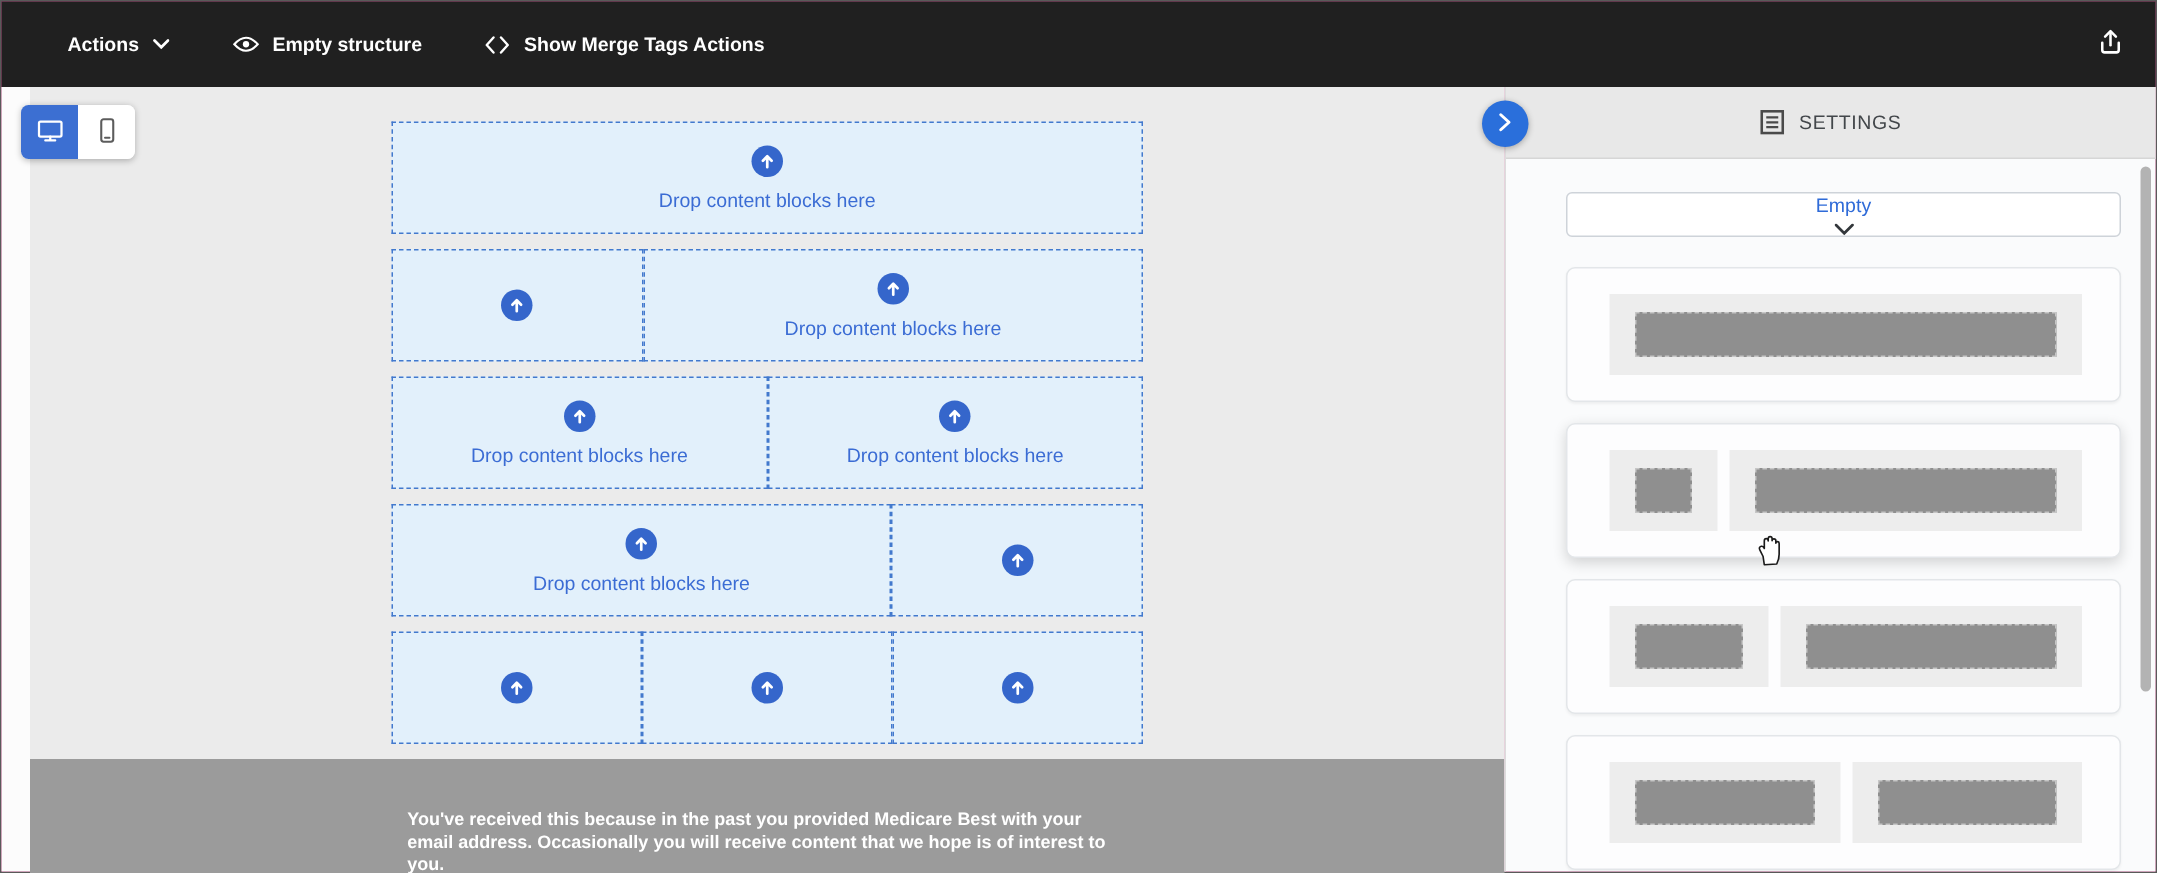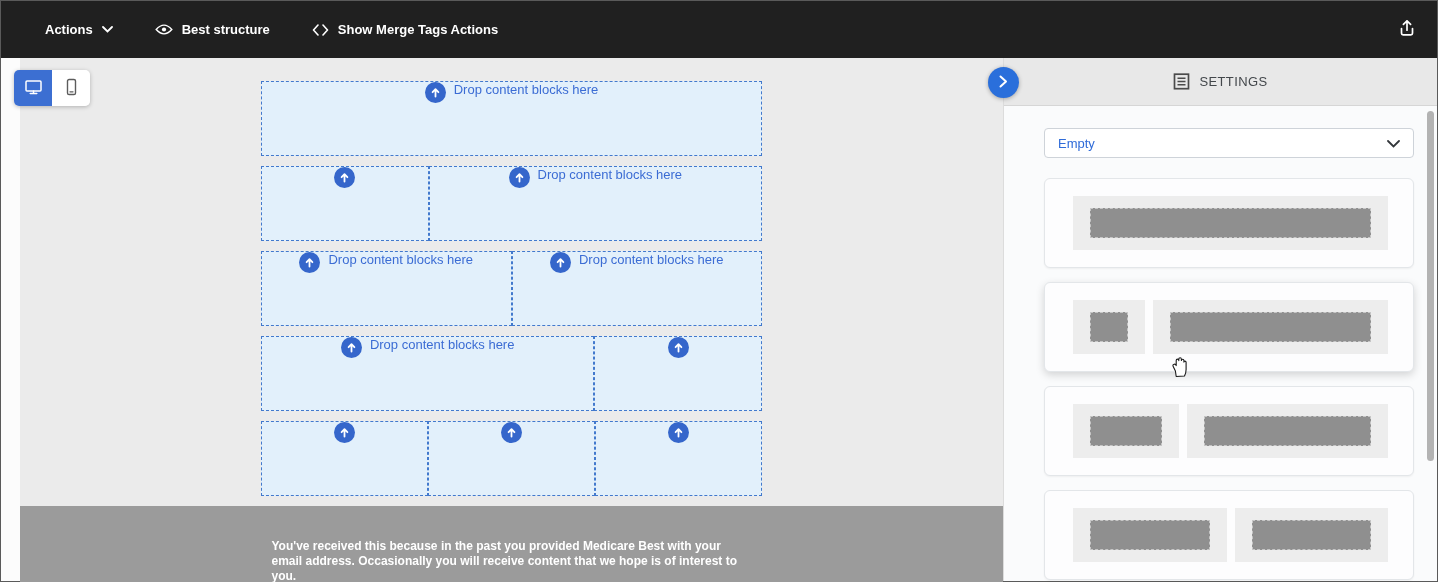--- a/index.html
+++ b/index.html
@@ -21,41 +21,41 @@
   .canvas { width:983px; flex:0 0 auto; background:#ebebeb; position:relative; }
 
   
   .device-toggle { position:absolute; top:12px; left:-6px; display:flex; border-radius:5px; overflow:hidden; box-shadow:0 1px 4px rgba(0,0,0,.25); z-index:5; }
   .device-btn { width:38px; height:36px; border:none; display:flex; align-items:center; justify-content:center; cursor:pointer; background:#fff; }
   .device-btn.active { background:#3c6fd2; }
 
   
   .email-area { width:501px; margin:23px auto 0; }
   .drop-row { display:flex; height:75px; margin-bottom:10px; }
-  .zone { background:#e2f0fb; border:1px dashed #4279cd; display:flex; flex-direction:row; justify-content:center; gap:8px; cursor:pointer; }
+  .zone { background:#e2f0fb; border:1px dashed #4279cd; display:flex; flex-direction:column; align-items:center; justify-content:center; gap:8px; cursor:pointer; }
   .zone.f1 { flex:1; } .zone.f2 { flex:2; }
   .arrow-circle { width:21px; height:21px; border-radius:50%; background:#3566cb; display:flex; align-items:center; justify-content:center; flex:0 0 auto; }
   .zone-label { color:#3b6cd4; font-size:13px; }
 
   
   .footer-band { height:85px; background:#9b9b9b; margin-top:2px; cursor:pointer; }
   .footer-band p { width:480px; margin:0 auto; padding-top:33px; color:#fff; font-size:12px; font-weight:bold; line-height:15px; }
 
   
   .sidebar { flex:1; background:#fafbfc; border-left:1px solid #dcdcdc; position:relative; display:flex; flex-direction:column; min-width:0; }
   .collapse-btn { position:absolute; left:-16px; top:9px; width:31px; height:31px; border-radius:50%; background:#2a6fdb; border:none; display:flex; align-items:center; justify-content:center; cursor:pointer; box-shadow:0 1px 4px rgba(0,0,0,.3); z-index:6; }
 
   .tabs { display:flex; height:48px; flex:0 0 auto; }
   .tab { flex:1; display:flex; align-items:center; justify-content:center; gap:9px; background:#e8e8e8; border-bottom:1px solid #d6d6d6; border-left:1px solid #dadada; color:#43474b; font-size:13px; letter-spacing:.4px; cursor:pointer; }
   .tab:first-child { border-left:none; }
   .tab.active { background:#fbfcfd; border-bottom-color:transparent; }
   .tab svg { display:block; }
 
   .panel { flex:1; position:relative; padding:22px 23px 0 40px; }
-  .dropdown { height:30px; background:#fff; border:1px solid #ced3d9; border-radius:4px; display:flex; align-items:center; justify-content:space-between; padding:0 13px; cursor:pointer; }
+  .dropdown { height:30px; background:#fff; border:1px solid #ced3d9; border-radius:4px; display:flex; align-items:center; justify-content:space-between; padding:0 13px; cursor:pointer;flex-direction:column; }
   .dropdown-value { color:#2f6bd8; font-size:13px; }
 
   .preset-card { margin-top:14px; height:90px; background:#fdfdfe; border:1px solid #e3e6e9; border-radius:6px; box-shadow:0 1px 2px rgba(0,0,0,.05); display:flex; align-items:center; padding:0 25px 0 28px; gap:8px; cursor:grab; }
   .preset-card.first { margin-top:20px; }
   .preset-card.hovered { box-shadow:0 3px 9px rgba(0,0,0,.16); }
   .block { background:#ededed; height:54px; display:flex; align-items:center; }
   .bar { flex:1; height:30px; margin:0 17px; background:#8f8f8f; border:1px dashed #c6c6c6; }
   .b100 { flex:1; }
   .b25 { flex:0 0 23%; } .b75 { flex:1; }
   .b33 { flex:0 0 33.5%; } .b67 { flex:1; }
@@ -78,21 +78,21 @@
           </svg>
       </span>
     </div>
     <div class="topbar-item">
       <span>
         <svg width="18" height="13" viewBox="0 0 18 13">
             <path d="M1.2 6.5Q9 -2.2 16.8 6.5 9 15.2 1.2 6.5Z" stroke="#fff" stroke-width="1.4" fill="none"></path>
             <circle cx="9" cy="6.5" r="2.1" fill="#fff"></circle>
           </svg>
       </span>
-      <span>Best structure</span>
+      <span>Empty structure</span>
     </div>
     <div class="topbar-item">
       <span>
         <svg width="17" height="12" viewBox="0 0 17 12">
             <path d="M6 1 1.5 6 6 11M11 1l4.5 5L11 11" stroke="#fff" stroke-width="1.6" fill="none" stroke-linecap="round" stroke-linejoin="round"></path>
           </svg>
       </span>
       <span>Show Merge Tags Actions</span>
     </div>
     <div class="spacer"></div>

